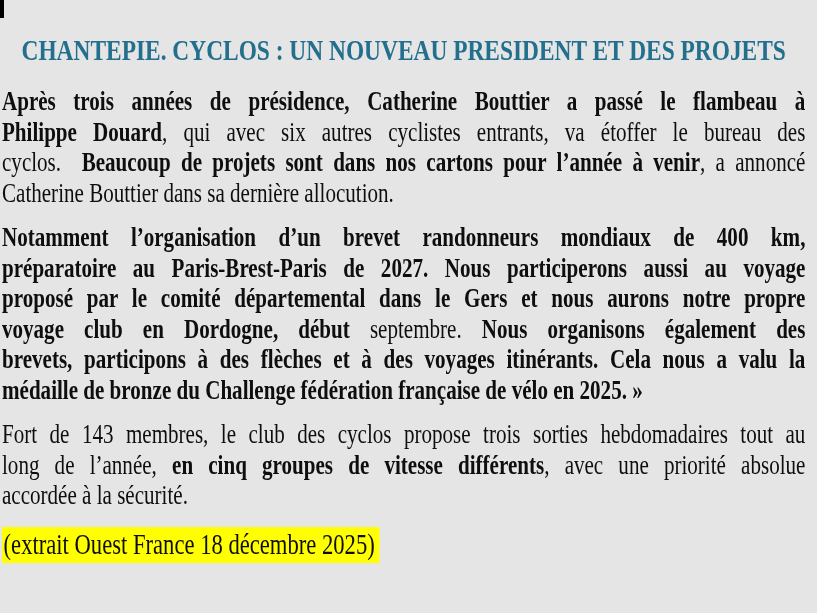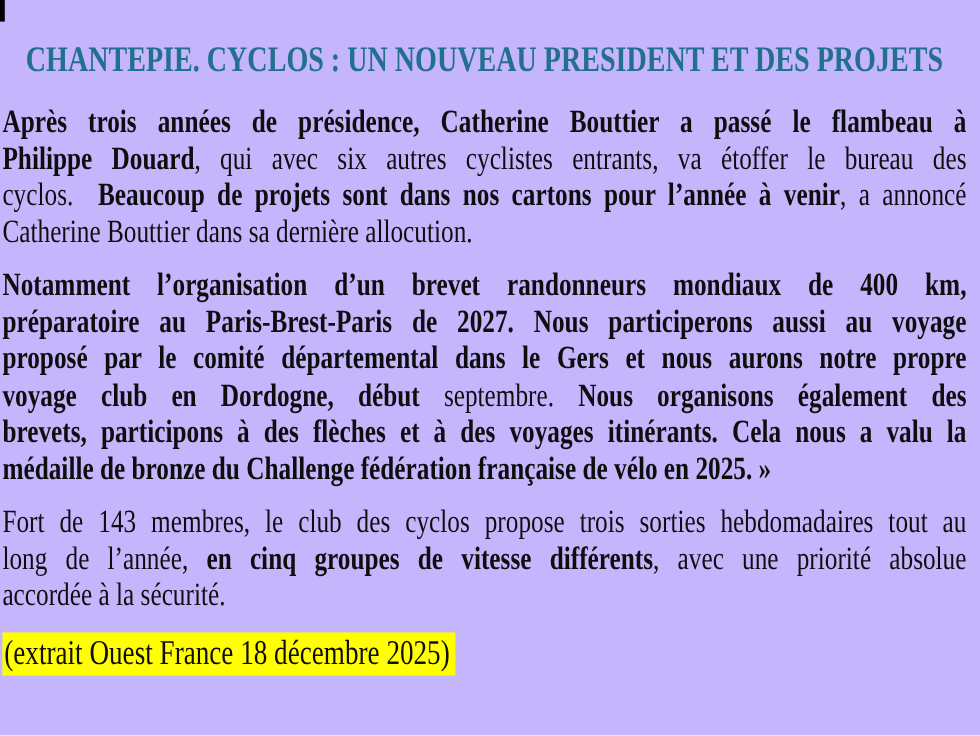--- a/index.html
+++ b/index.html
@@ -4,21 +4,21 @@
 <style>
   html, body {
     margin: 0;
     padding: 0;
     background: #ffffff;
   }
   #page {
     position: relative;
     width: 817px;
     height: 613px;
-    background: #c4b5fd;
+    background: #e5e5e5;
     overflow: hidden;
     font-family: "Liberation Serif", "DejaVu Serif", serif;
   }
   
   #corner-mark {
     position: absolute;
     left: 0;
     top: 0;
     width: 4px;
     height: 18px;

